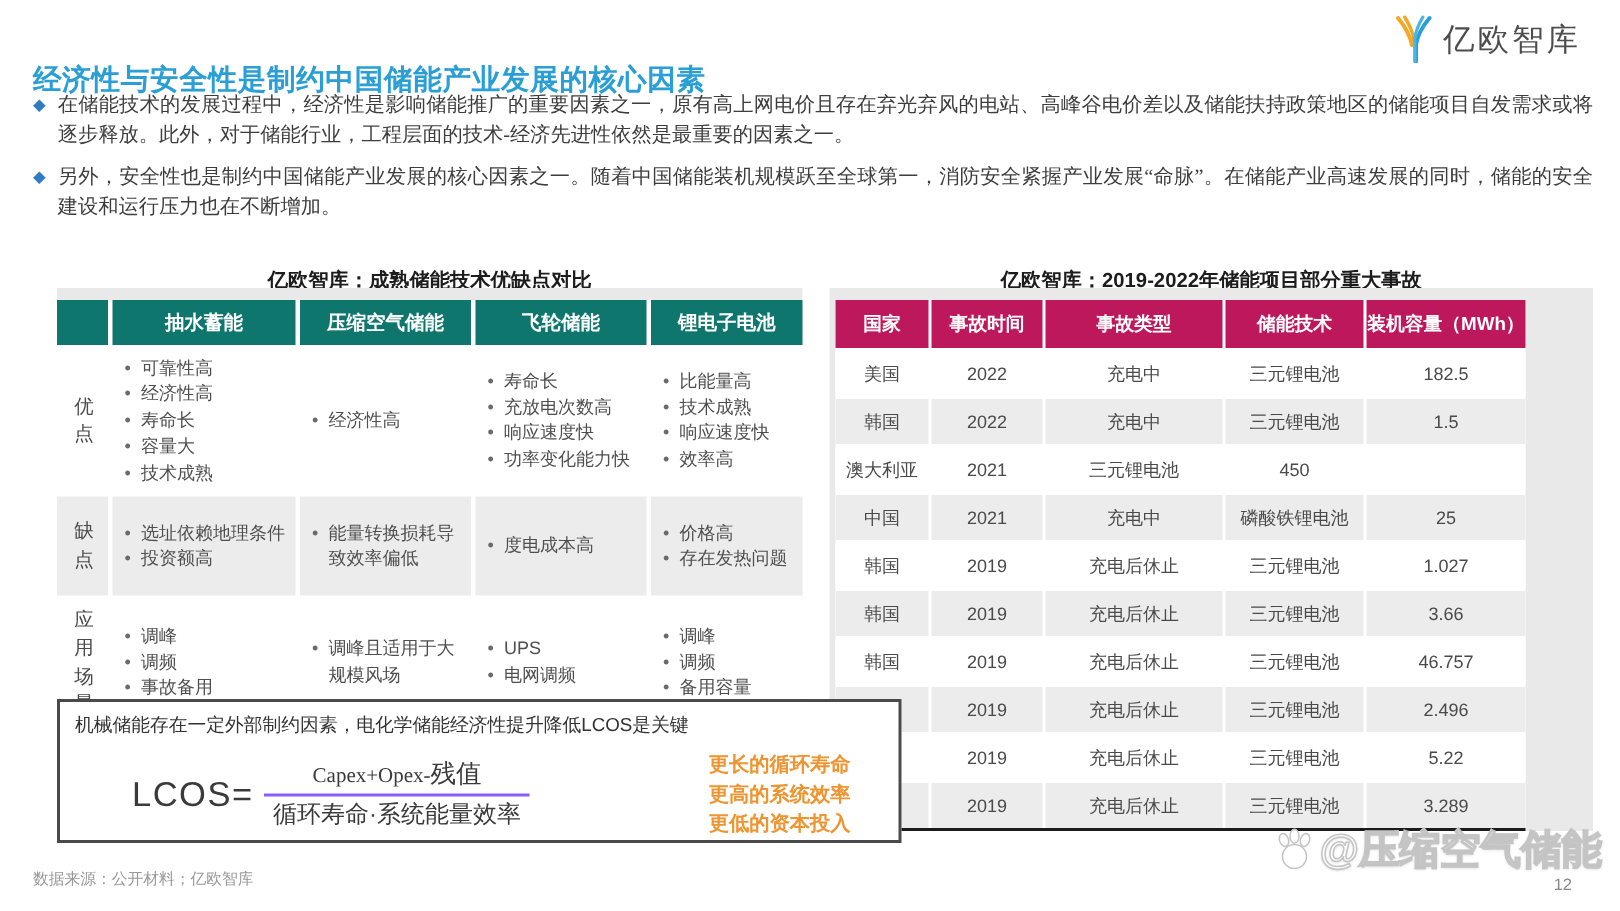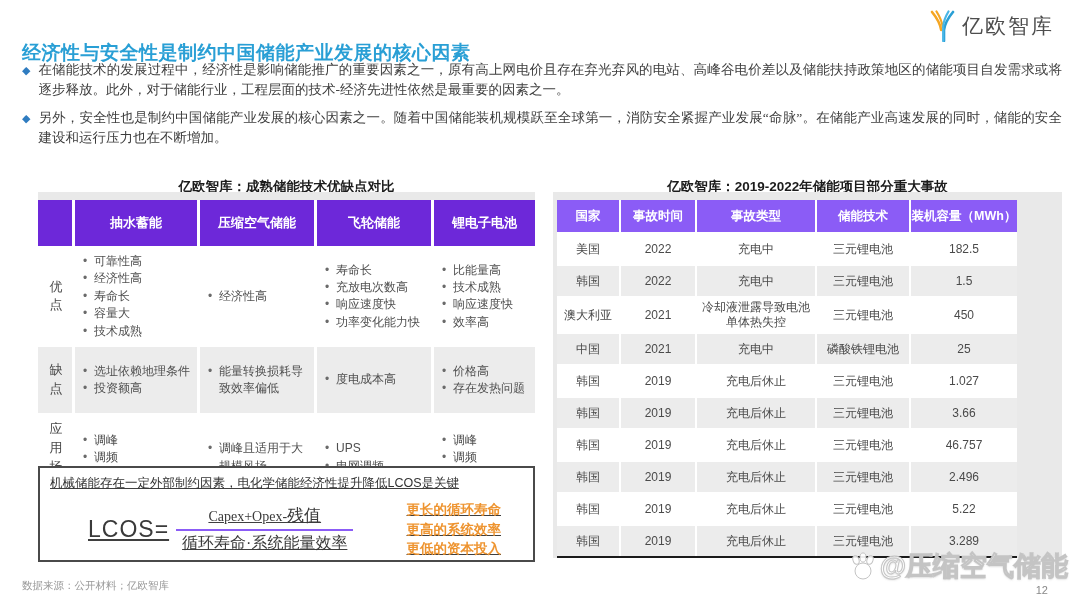--- a/index.html
+++ b/index.html
@@ -25,44 +25,44 @@
   .sec-title { position:absolute; top:166px; font-size:13.5px; font-weight:bold; color:#1c1c1c; text-align:center;margin-top:12px; }
   .sec-title.left  { left:38px;  width:497px; }
   .sec-title.right { left:553px; width:509px; }
   
   .panel { position:absolute; top:192px; background:#e9e9e9; }
   .panel.left  { left:38px;  width:497px; padding:8px 0 0 0; }
   .panel.right { left:553px; width:509px; padding:8px 45px 0 4px; }
   .gridtable { background:#ffffff; border-bottom:2px solid #1b1b1b; display:grid; row-gap:2px; }
   
   .lt-header-row, .lt-row { display:grid; grid-template-columns:34px 122px 114px 114px 1fr; column-gap:3px; background:#fff; }
-  .lt-hcell { background:#6d28d9; color:#fff; font-size:13px; font-weight:bold;
-              display:flex; align-items:center; justify-content:center; height:46px; }
+  .lt-hcell { background:#0f766e; color:#fff; font-size:13px; font-weight:bold;
+              display:flex; align-items:center; justify-content:center; height:30px; }
   .lt-row .cell { background:#ffffff; display:flex; flex-direction:column; justify-content:center;
                   padding:5px 4px 5px 6px; }
   .lt-row.alt .cell { background:#ececec; }
   .lt-label { display:flex !important; align-items:center; justify-content:center; }
   .vtext { display:inline-block; width:1.1em; word-break:break-all; text-align:center;
            font-size:13px; color:#4a4a4a; line-height:1.45; }
   .li { position:relative; padding-left:13px; font-size:12px; color:#4f4f4f; line-height:1.45; }
   .li::before { content:"•"; position:absolute; left:2px; top:0; color:#6a6a6a; }
   .r-you  { min-height:84px; }
   .r-que  { min-height:66px; }
   .r-ying { min-height:78px; }
   
   .rt-header-row, .rt-row { display:grid; grid-template-columns:62px 74px 118px 92px 1fr; column-gap:2px; background:#fff; }
-  .rt-hcell { background:#8b5cf6; color:#fff; font-size:12.5px; font-weight:bold;
+  .rt-hcell { background:#be185d; color:#fff; font-size:12.5px; font-weight:bold;
               display:flex; align-items:center; justify-content:center; height:32px; }
   .rt-row .cell { background:#ffffff; display:flex; align-items:center; justify-content:center;
                   font-size:12px; color:#4a4a4a; min-height:30px; text-align:center; line-height:1.25; padding:2px 3px; }
   .rt-row.alt .cell { background:#ececec; }
   
   .formula-box {
-    position:absolute; left:38px; top:466px; width:497px; height:96px;
-    border:2px solid #4a4a4a; background:#fff; padding:7px 10px 4px 10px;text-decoration:underline;
+    position:absolute; left:38px; top:466px; width:563px; height:96px;
+    border:2px solid #4a4a4a; background:#fff; padding:7px 10px 4px 10px;
   }
   .formula-head { font-size:12.5px; color:#333; }
   .formula-row { display:flex; align-items:center; margin-top:8px; }
   .lcos-group { display:flex; align-items:center; gap:7px; margin-left:38px; }
   .lcos-lhs { font-size:23px; color:#3a3a3a; letter-spacing:1px; }
   .fraction { display:flex; flex-direction:column; align-items:center; }
   .numerator { font-size:14px; color:#3a3a3a; padding:0 6px 2px 6px; font-family:"Liberation Serif","DejaVu Serif",serif; }
   .numerator .cn { font-size:17px; font-family:"Liberation Sans","DejaVu Sans",sans-serif; }
   .denominator { font-size:16px; color:#3a3a3a; border-top:2px solid #8b5cf6; padding:2px 6px 0 6px; }
   .highlights { margin-left:auto; margin-right:22px; }
@@ -208,21 +208,20 @@
       <div class="rt-row alt">
         <div class="cell">韩国</div>
         <div class="cell">2022</div>
         <div class="cell">充电中</div>
         <div class="cell">三元锂电池</div>
         <div class="cell">1.5</div>
       </div>
       <div class="rt-row">
         <div class="cell">澳大利亚</div>
         <div class="cell">2021</div>
-        <div class="cell">冷却液泄露导致电池单体热失控</div>
         <div class="cell">三元锂电池</div>
         <div class="cell">450</div>
       </div>
       <div class="rt-row alt">
         <div class="cell">中国</div>
         <div class="cell">2021</div>
         <div class="cell">充电中</div>
         <div class="cell">磷酸铁锂电池</div>
         <div class="cell">25</div>
       </div>

